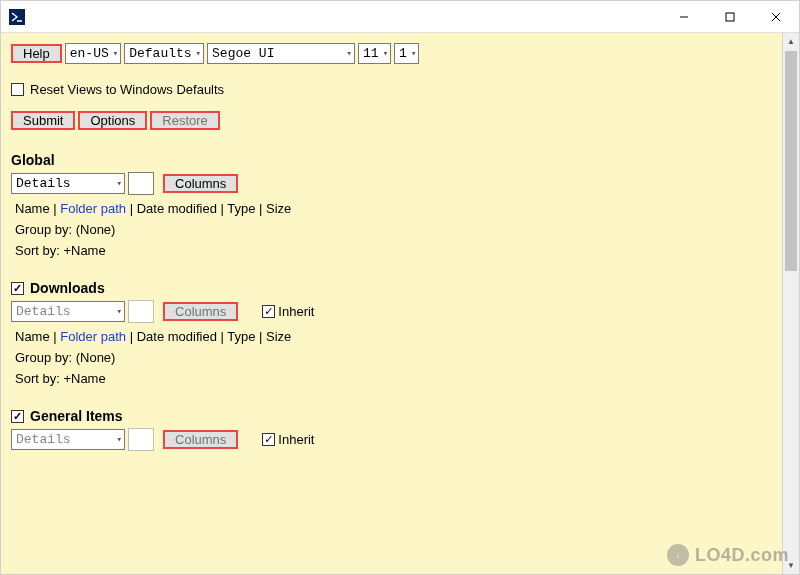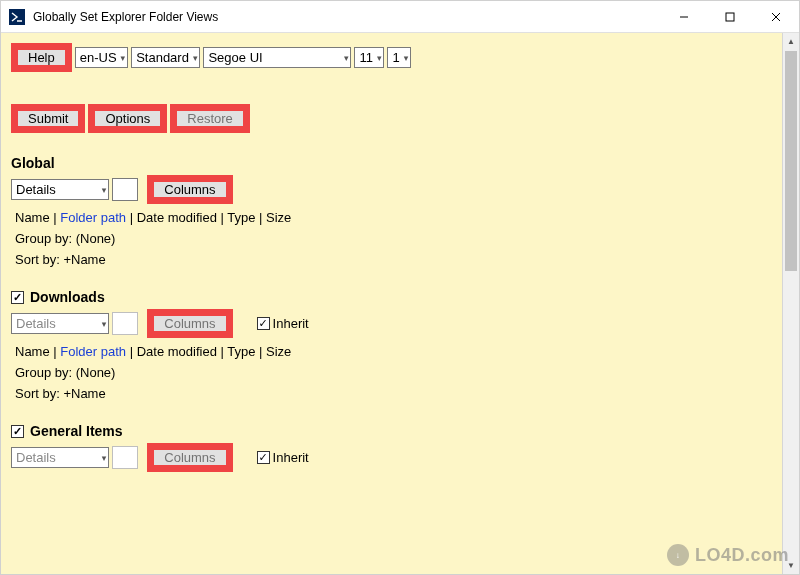--- a/index.html
+++ b/index.html
@@ -61,33 +61,33 @@
   .scrollbar-arrow {
     position: absolute; left: 0; right: 0; height: 17px;
     display: flex; align-items: center; justify-content: center;
     font-size: 8px; color: #555;
   }
   .scrollbar-arrow.up { top: 0; }
   .scrollbar-arrow.down { bottom: 0; }
   .row { display: flex; align-items: center; gap: 3px; margin-bottom: 4px; flex-wrap: wrap; }
   .btn {
     background: #e1e1e1;
-    border: 7px solid #ef4444;
+    border: 2px solid #ef4444;
     padding: 0 10px;
     font-size: 13px;
     font-family: inherit;
     cursor: pointer;
   }
   .btn.disabled { color: #737373; }
   .sel {
     background: #fff;
     border: 1px solid #7a7a7a;
     padding: 2px 2px 2px 4px;
     font-size: 13px;
-    font-family: Liberation Sans, sans-serif;
+    font-family: Liberation Mono, monospace;
     display: inline-flex; align-items: center;
     gap: 2px;
   }
   .sel.disabled { color: #888; }
   .sel .caret { font-size: 9px; color: #555; margin-left: 2px; }
   .sel.font { min-width: 148px; justify-content: space-between; }
   .sel.small { min-width: 18px; justify-content: space-between; }
   .sel.view { min-width: 98px; justify-content: space-between; gap: 44px; }
   .smallbox {
     background: #fff; border: 1px solid #7a7a7a;
@@ -125,21 +125,20 @@
 </head>
 <body>
 
 <div class="titlebar">
   <span class="titlebar-icon">
     <svg width="16" height="16" viewBox="0 0 16 16">
       <rect x="0" y="0" width="16" height="16" fill="#012456"></rect>
       <path d="M3 4 L8 8 L3 12 M8 12 L13 12" stroke="#fff" stroke-width="1.4" fill="none"></path>
     </svg>
   </span>
-  <span class="titlebar-title">Globally Set Explorer Folder Views</span>
   <span class="titlebar-spacer"></span>
   <div class="titlebar-btn">
     <svg width="10" height="10">
         <line x1="1" y1="5" x2="9" y2="5" stroke="#000" stroke-width="1"></line>
       </svg>
   </div>
   <div class="titlebar-btn">
     <svg width="10" height="10">
         <rect x="1" y="1" width="8" height="8" fill="none" stroke="#000" stroke-width="1"></rect>
       </svg>
@@ -155,39 +154,43 @@
 <div class="content-wrap">
   <div class="content">
 
     <div class="row">
       <button class="btn">Help</button>
       <div class="sel">
         <span>en-US</span>
         <span class="caret">▾</span>
       </div>
       <div class="sel">
-        <span>Standard</span>
+        <span>Defaults</span>
         <span class="caret">▾</span>
       </div>
       <div class="sel font">
         <span>Segoe UI</span>
         <span class="caret">▾</span>
       </div>
       <div class="sel small">
         <span>11</span>
         <span class="caret">▾</span>
       </div>
       <div class="sel small">
         <span>1</span>
         <span class="caret">▾</span>
       </div>
     </div>
 
     <div class="spacer-v"></div>
 
+    <div class="chk-row">
+      <span class="chk"></span>
+      <span>Reset Views to Windows Defaults</span>
+    </div>
 
     <div class="spacer-v"></div>
 
     <div class="row">
       <button class="btn">Submit</button>
       <button class="btn">Options</button>
       <button class="btn disabled">Restore</button>
     </div>
 
     <div class="section-head">

